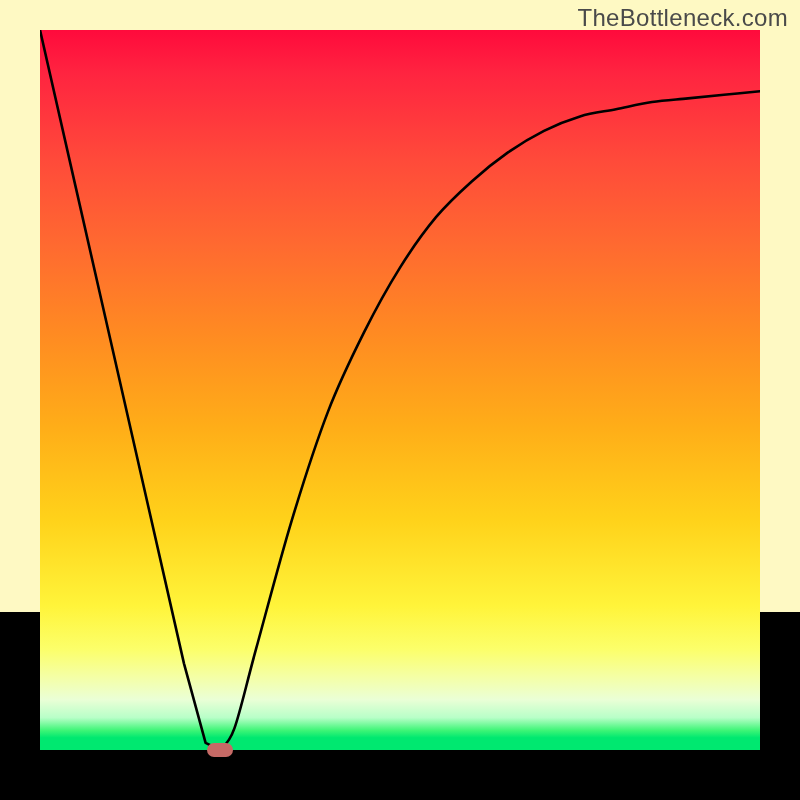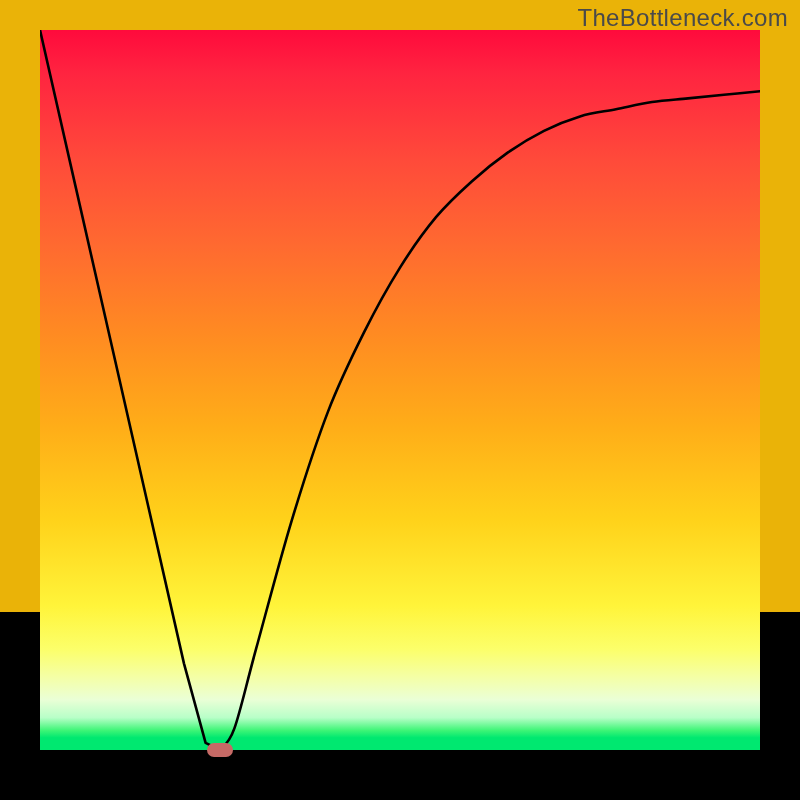--- a/index.html
+++ b/index.html
@@ -8,21 +8,21 @@
     width: 800px;
     height: 800px;
     overflow: hidden;
     background: #000;
     font-family: Arial, Helvetica, sans-serif;
   }
   .frame {
     position: relative;
     width: 800px;
     height: 612px;
-    background: #eab308;
+    background: #fef9c3;
   }
   .plot-area {
     position: absolute;
     left: 40px;
     top: 30px;
     width: 720px;
     height: 720px;
     background: linear-gradient(
       to bottom,
       #ff0a3c 0%,

